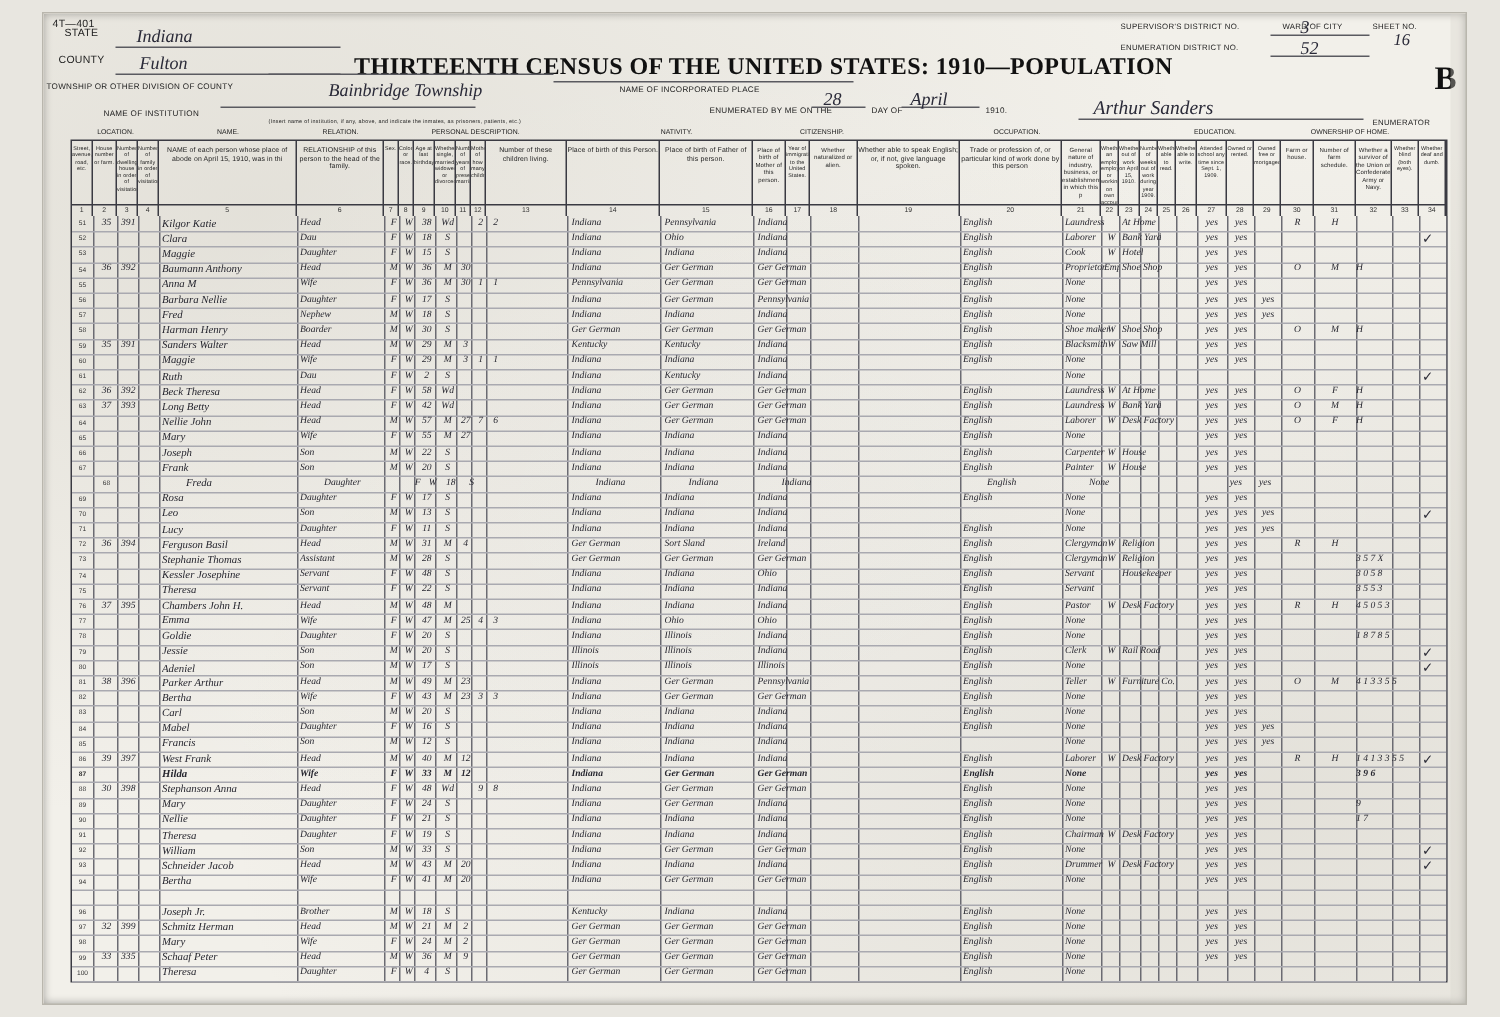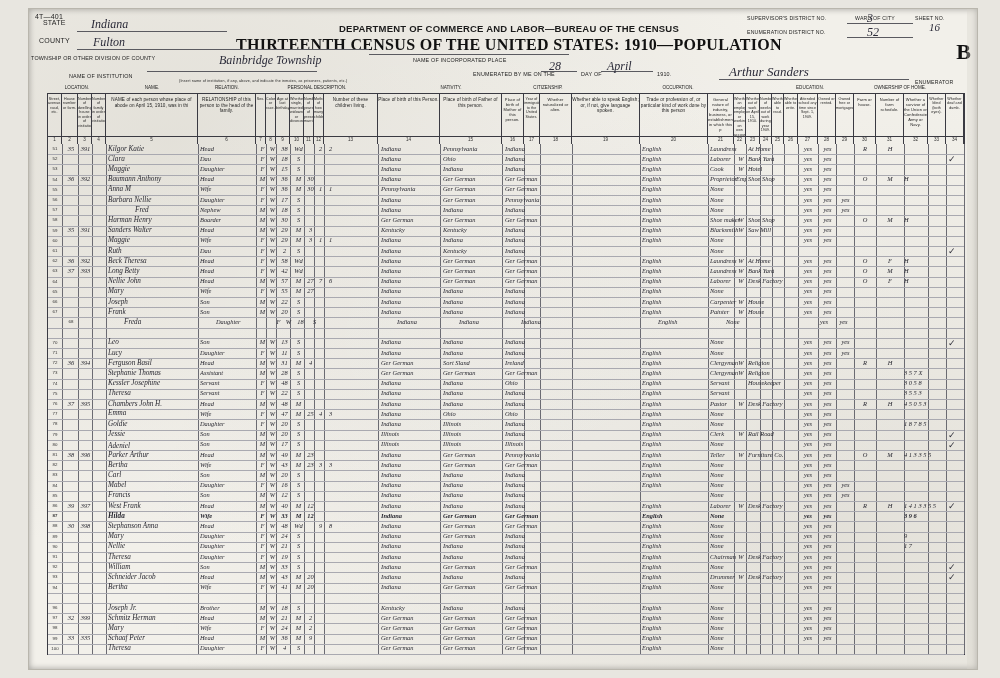--- a/index.html
+++ b/index.html
@@ -43,21 +43,20 @@
 </head>
 <body>
 
 <div id="page">
   <div id="sheet">
 
     <div class="hdr">
 
       <div class="lbl" style="left:6px;top:4px;">4T—401</div>
 
-      <div class="title1">DEPARTMENT OF COMMERCE AND LABOR—BUREAU OF THE CENSUS</div>
       <div class="title2">THIRTEENTH CENSUS OF THE UNITED STATES: 1910—POPULATION</div>
 
       <div class="lbl" style="left:14px;top:10px;">STATE</div>
       <div class="fieldline" style="left:48px;top:22px;width:150px;"></div>
       <div class="hw" style="position:absolute;left:62px;top:8px;font-size:12px;">Indiana</div>
 
       <div class="lbl" style="left:10px;top:28px;">COUNTY</div>
       <div class="fieldline" style="left:48px;top:40px;width:150px;"></div>
       <div class="hw" style="position:absolute;left:64px;top:26px;font-size:12px;">Fulton</div>
 
@@ -344,21 +343,21 @@
             <div class="cell sm" style="left: 457px; width: 58px; top: 0.7px;">Pennsylvania</div>
             <div class="cell sm" style="left: 594px; width: 64px; top: 0.7px;">English</div>
             <div class="cell sm" style="left: 662px; width: 66px; top: 0.7px;">None</div>
             <div class="cell sm c" style="left: 751px; width: 18px; top: 0.7px;">yes</div>
             <div class="cell sm c" style="left: 771px; width: 17px; top: 0.7px;">yes</div>
             <div class="cell sm c" style="left: 789px; width: 17px; top: 0.7px;">yes</div>
           </div>
           <div class="hline" style="top: 71.4px;"></div>
           <div style="position: absolute; left: 0px; right: 0px; top: 61.2px; height: 10.2px;">
             <div class="rownum" style="left: 1px; top: 2.1px;">57</div>
-            <div class="cell" style="left: 60px; width: 90px; top: 0.7px; padding-left: 27px;">Fred</div>
+            <div class="cell" style="left: 60px; width: 90px; top: 0.7px;">Fred</div>
             <div class="cell sm" style="left: 152px; width: 56px; top: 0.7px;">Nephew</div>
             <div class="cell sm c" style="left: 210px; width: 9px; top: 0.7px;">M</div>
             <div class="cell sm c" style="left: 220px; width: 9px; top: 0.7px;">W</div>
             <div class="cell sm c" style="left: 230px; width: 13px; top: 0.7px;">18</div>
             <div class="cell sm c" style="left: 244px; width: 13px; top: 0.7px;">S</div>
             <div class="cell sm" style="left: 333px; width: 58px; top: 0.7px;">Indiana</div>
             <div class="cell sm" style="left: 395px; width: 58px; top: 0.7px;">Indiana</div>
             <div class="cell sm" style="left: 457px; width: 58px; top: 0.7px;">Indiana</div>
             <div class="cell sm" style="left: 594px; width: 64px; top: 0.7px;">English</div>
             <div class="cell sm" style="left: 662px; width: 66px; top: 0.7px;">None</div>
@@ -585,20 +584,36 @@
             <div class="cell sm c" style="left: 244px; width: 13px; top: 0.7px;">S</div>
             <div class="cell sm" style="left: 333px; width: 58px; top: 0.7px;">Indiana</div>
             <div class="cell sm" style="left: 395px; width: 58px; top: 0.7px;">Indiana</div>
             <div class="cell sm" style="left: 457px; width: 58px; top: 0.7px;">Indiana</div>
             <div class="cell sm" style="left: 594px; width: 64px; top: 0.7px;">English</div>
             <div class="cell sm" style="left: 662px; width: 66px; top: 0.7px;">None</div>
             <div class="cell sm c" style="left: 751px; width: 18px; top: 0.7px;">yes</div>
             <div class="cell sm c" style="left: 771px; width: 17px; top: 0.7px;">yes</div>
           </div>
           <div class="hline" style="top: 193.8px;"></div>
+          <div style="position: absolute; left: 0px; right: 0px; top: 183.6px; height: 10.2px;">
+            <div class="rownum" style="left: 1px; top: 2.1px;">69</div>
+            <div class="cell" style="left: 60px; width: 90px; top: 0.7px;">Rosa</div>
+            <div class="cell sm" style="left: 152px; width: 56px; top: 0.7px;">Daughter</div>
+            <div class="cell sm c" style="left: 210px; width: 9px; top: 0.7px;">F</div>
+            <div class="cell sm c" style="left: 220px; width: 9px; top: 0.7px;">W</div>
+            <div class="cell sm c" style="left: 230px; width: 13px; top: 0.7px;">17</div>
+            <div class="cell sm c" style="left: 244px; width: 13px; top: 0.7px;">S</div>
+            <div class="cell sm" style="left: 333px; width: 58px; top: 0.7px;">Indiana</div>
+            <div class="cell sm" style="left: 395px; width: 58px; top: 0.7px;">Indiana</div>
+            <div class="cell sm" style="left: 457px; width: 58px; top: 0.7px;">Indiana</div>
+            <div class="cell sm" style="left: 594px; width: 64px; top: 0.7px;">English</div>
+            <div class="cell sm" style="left: 662px; width: 66px; top: 0.7px;">None</div>
+            <div class="cell sm c" style="left: 751px; width: 18px; top: 0.7px;">yes</div>
+            <div class="cell sm c" style="left: 771px; width: 17px; top: 0.7px;">yes</div>
+          </div>
           <div class="hline" style="top: 204px;"></div>
           <div style="position: absolute; left: 0px; right: 0px; top: 193.8px; height: 10.2px;">
             <div class="rownum" style="left: 1px; top: 2.1px;">70</div>
             <div class="cell" style="left: 60px; width: 90px; top: 0.7px;">Leo</div>
             <div class="cell sm" style="left: 152px; width: 56px; top: 0.7px;">Son</div>
             <div class="cell sm c" style="left: 210px; width: 9px; top: 0.7px;">M</div>
             <div class="cell sm c" style="left: 220px; width: 9px; top: 0.7px;">W</div>
             <div class="cell sm c" style="left: 230px; width: 13px; top: 0.7px;">13</div>
             <div class="cell sm c" style="left: 244px; width: 13px; top: 0.7px;">S</div>
             <div class="cell sm" style="left: 333px; width: 58px; top: 0.7px;">Indiana</div>

